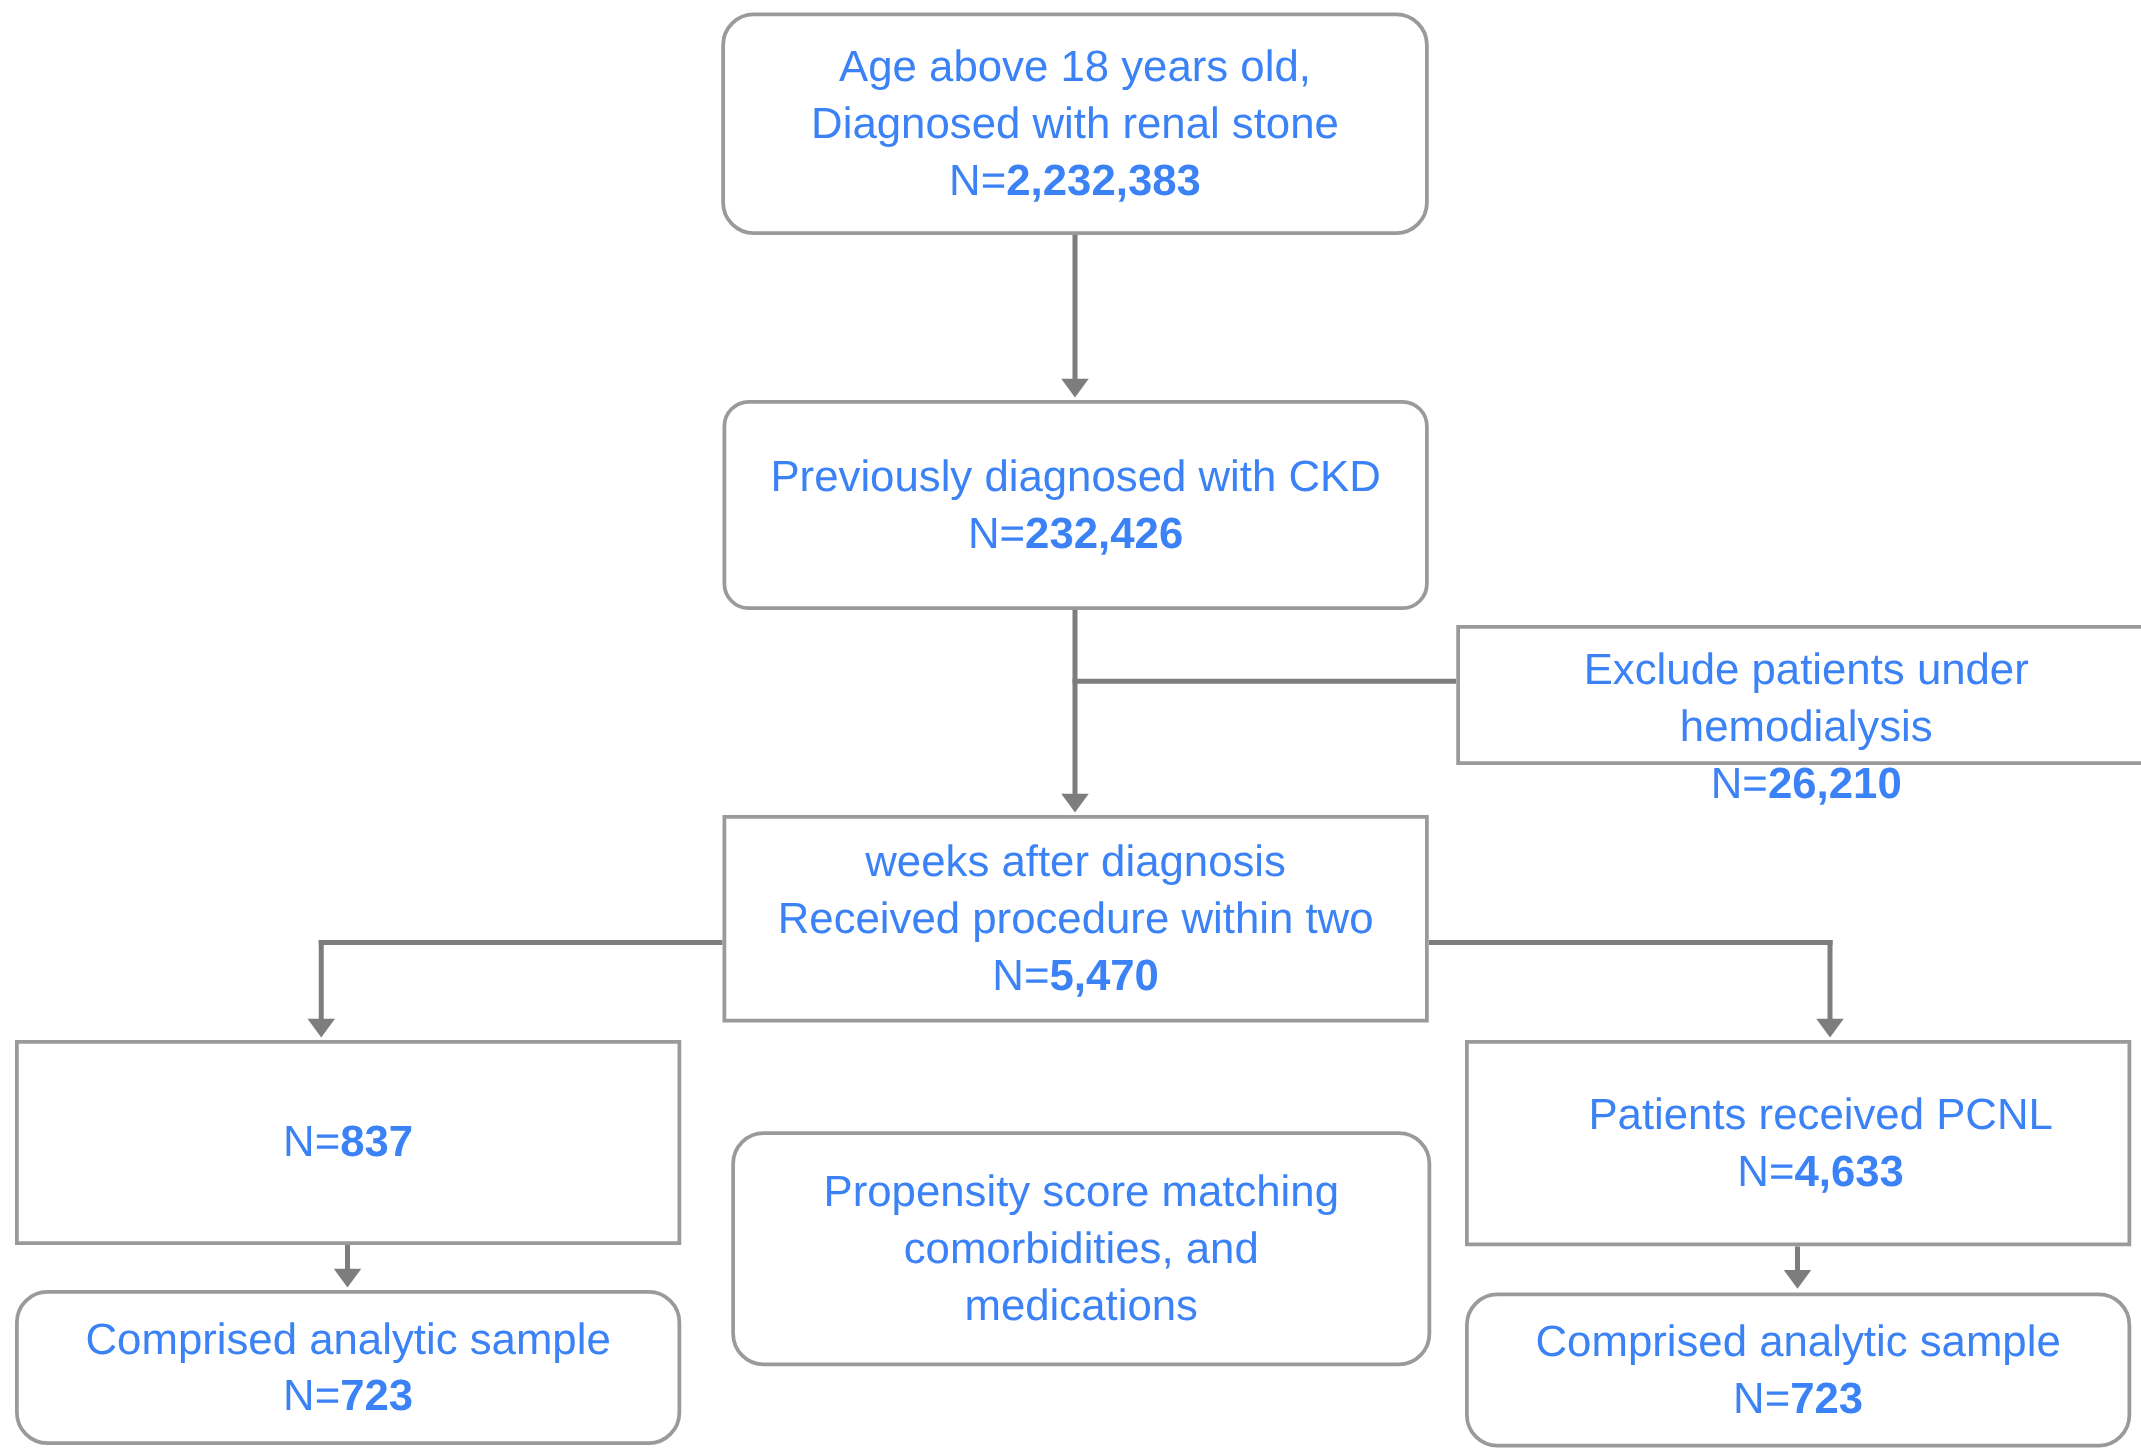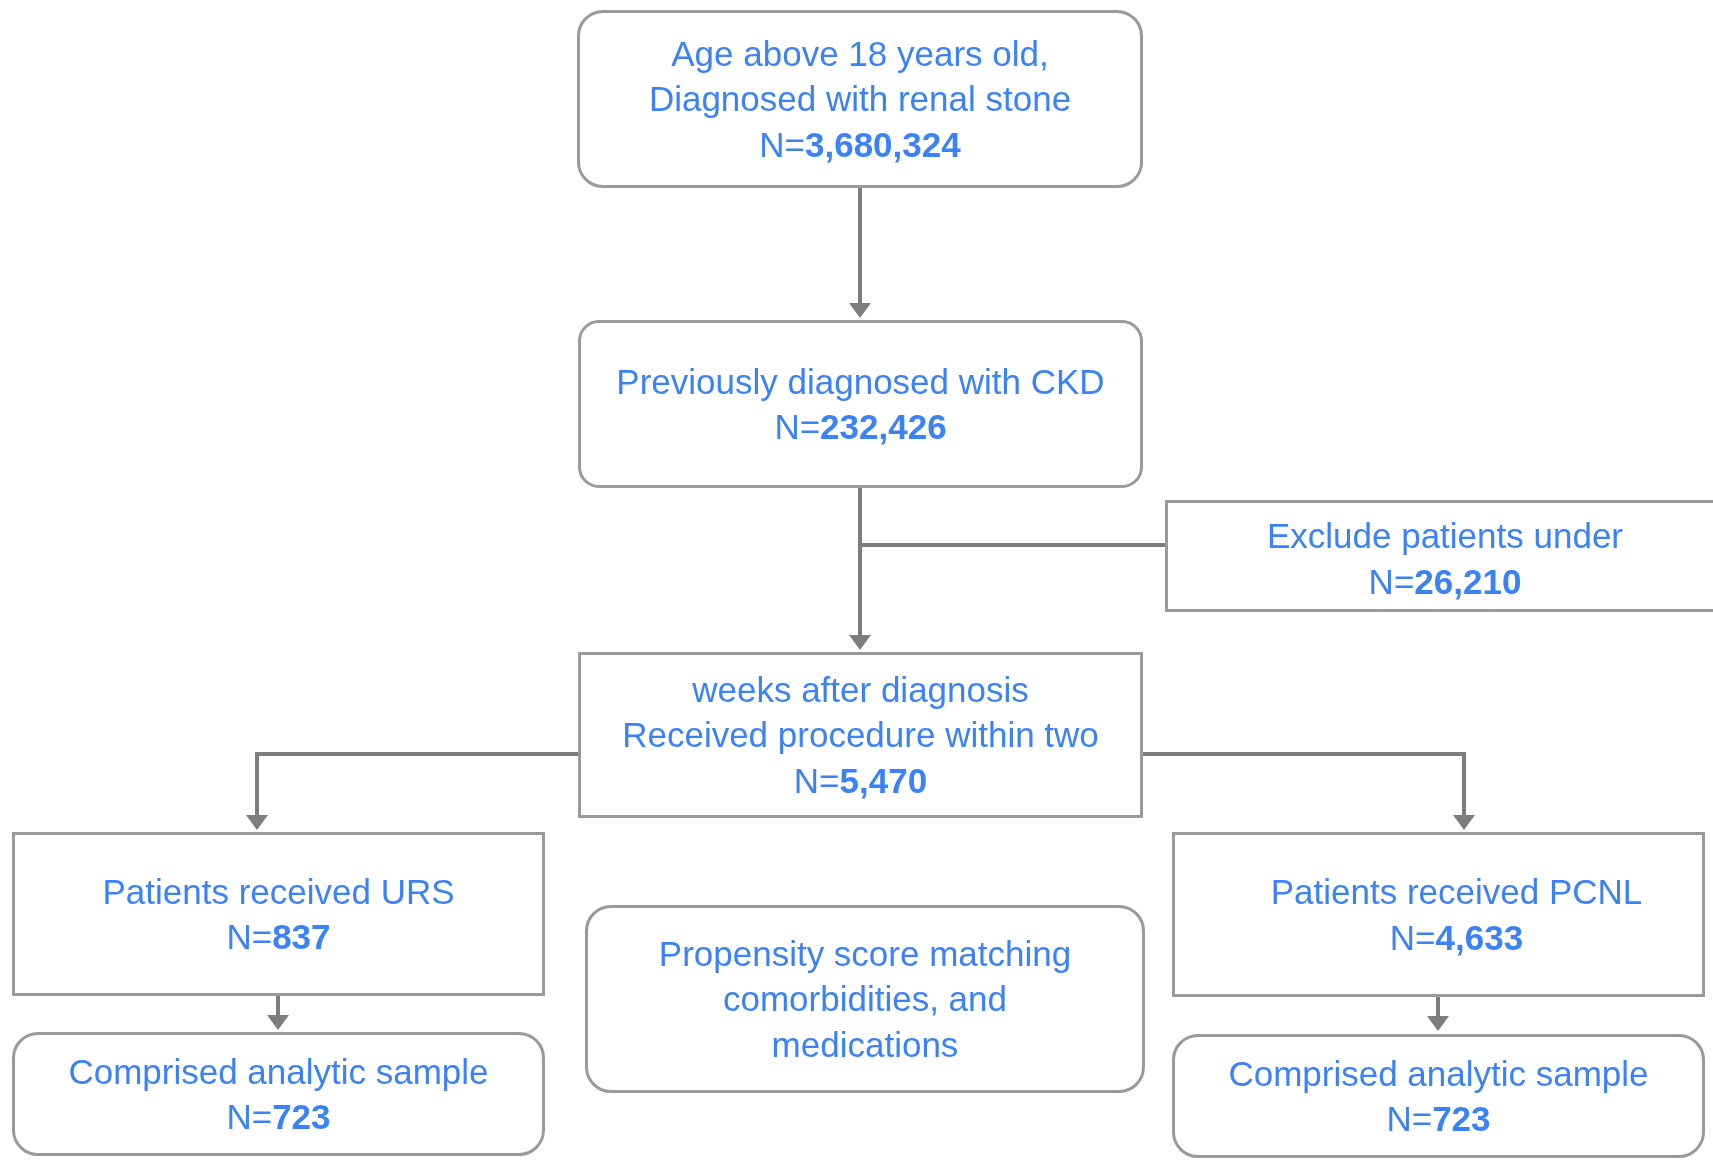--- a/index.html
+++ b/index.html
@@ -111,41 +111,41 @@
 
   <div class="edge vline" id="e4-v"></div>
   <div class="arrow" id="e4-a"></div>
 
   <div class="edge vline" id="e5-v"></div>
   <div class="arrow" id="e5-a"></div>
 
   <div class="node round" id="node-cohort">
     <span class="line">Age above 18 years old,</span>
     <span class="line">Diagnosed with renal stone</span>
-    <span class="line"><span>N=</span><span class="nval">3,680,324</span></span>
+    <span class="line"><span>N=</span><span class="nval">2,232,383</span></span>
   </div>
 
   <div class="node" id="node-ckd">
     <span class="line">Previously diagnosed with CKD</span>
     <span class="line"><span>N=</span><span class="nval">232,426</span></span>
   </div>
 
   <div class="node" id="node-exclude">
     <span class="line">Exclude patients under</span>
+    <span class="line">hemodialysis</span>
     <span class="line"><span>N=</span><span class="nval">26,210</span></span>
   </div>
 
   <div class="node" id="node-procedure">
     <span class="line">weeks after diagnosis</span>
     <span class="line">Received procedure within two</span>
     <span class="line"><span>N=</span><span class="nval">5,470</span></span>
   </div>
 
   <div class="node" id="node-urs">
-    <span class="line">Patients received URS</span>
     <span class="line"><span>N=</span><span class="nval">837</span></span>
   </div>
 
   <div class="node" id="node-pcnl">
     <span class="line">Patients received PCNL</span>
     <span class="line"><span>N=</span><span class="nval">4,633</span></span>
   </div>
 
   <div class="node round" id="node-psm">
     <span class="line">Propensity score matching</span>

